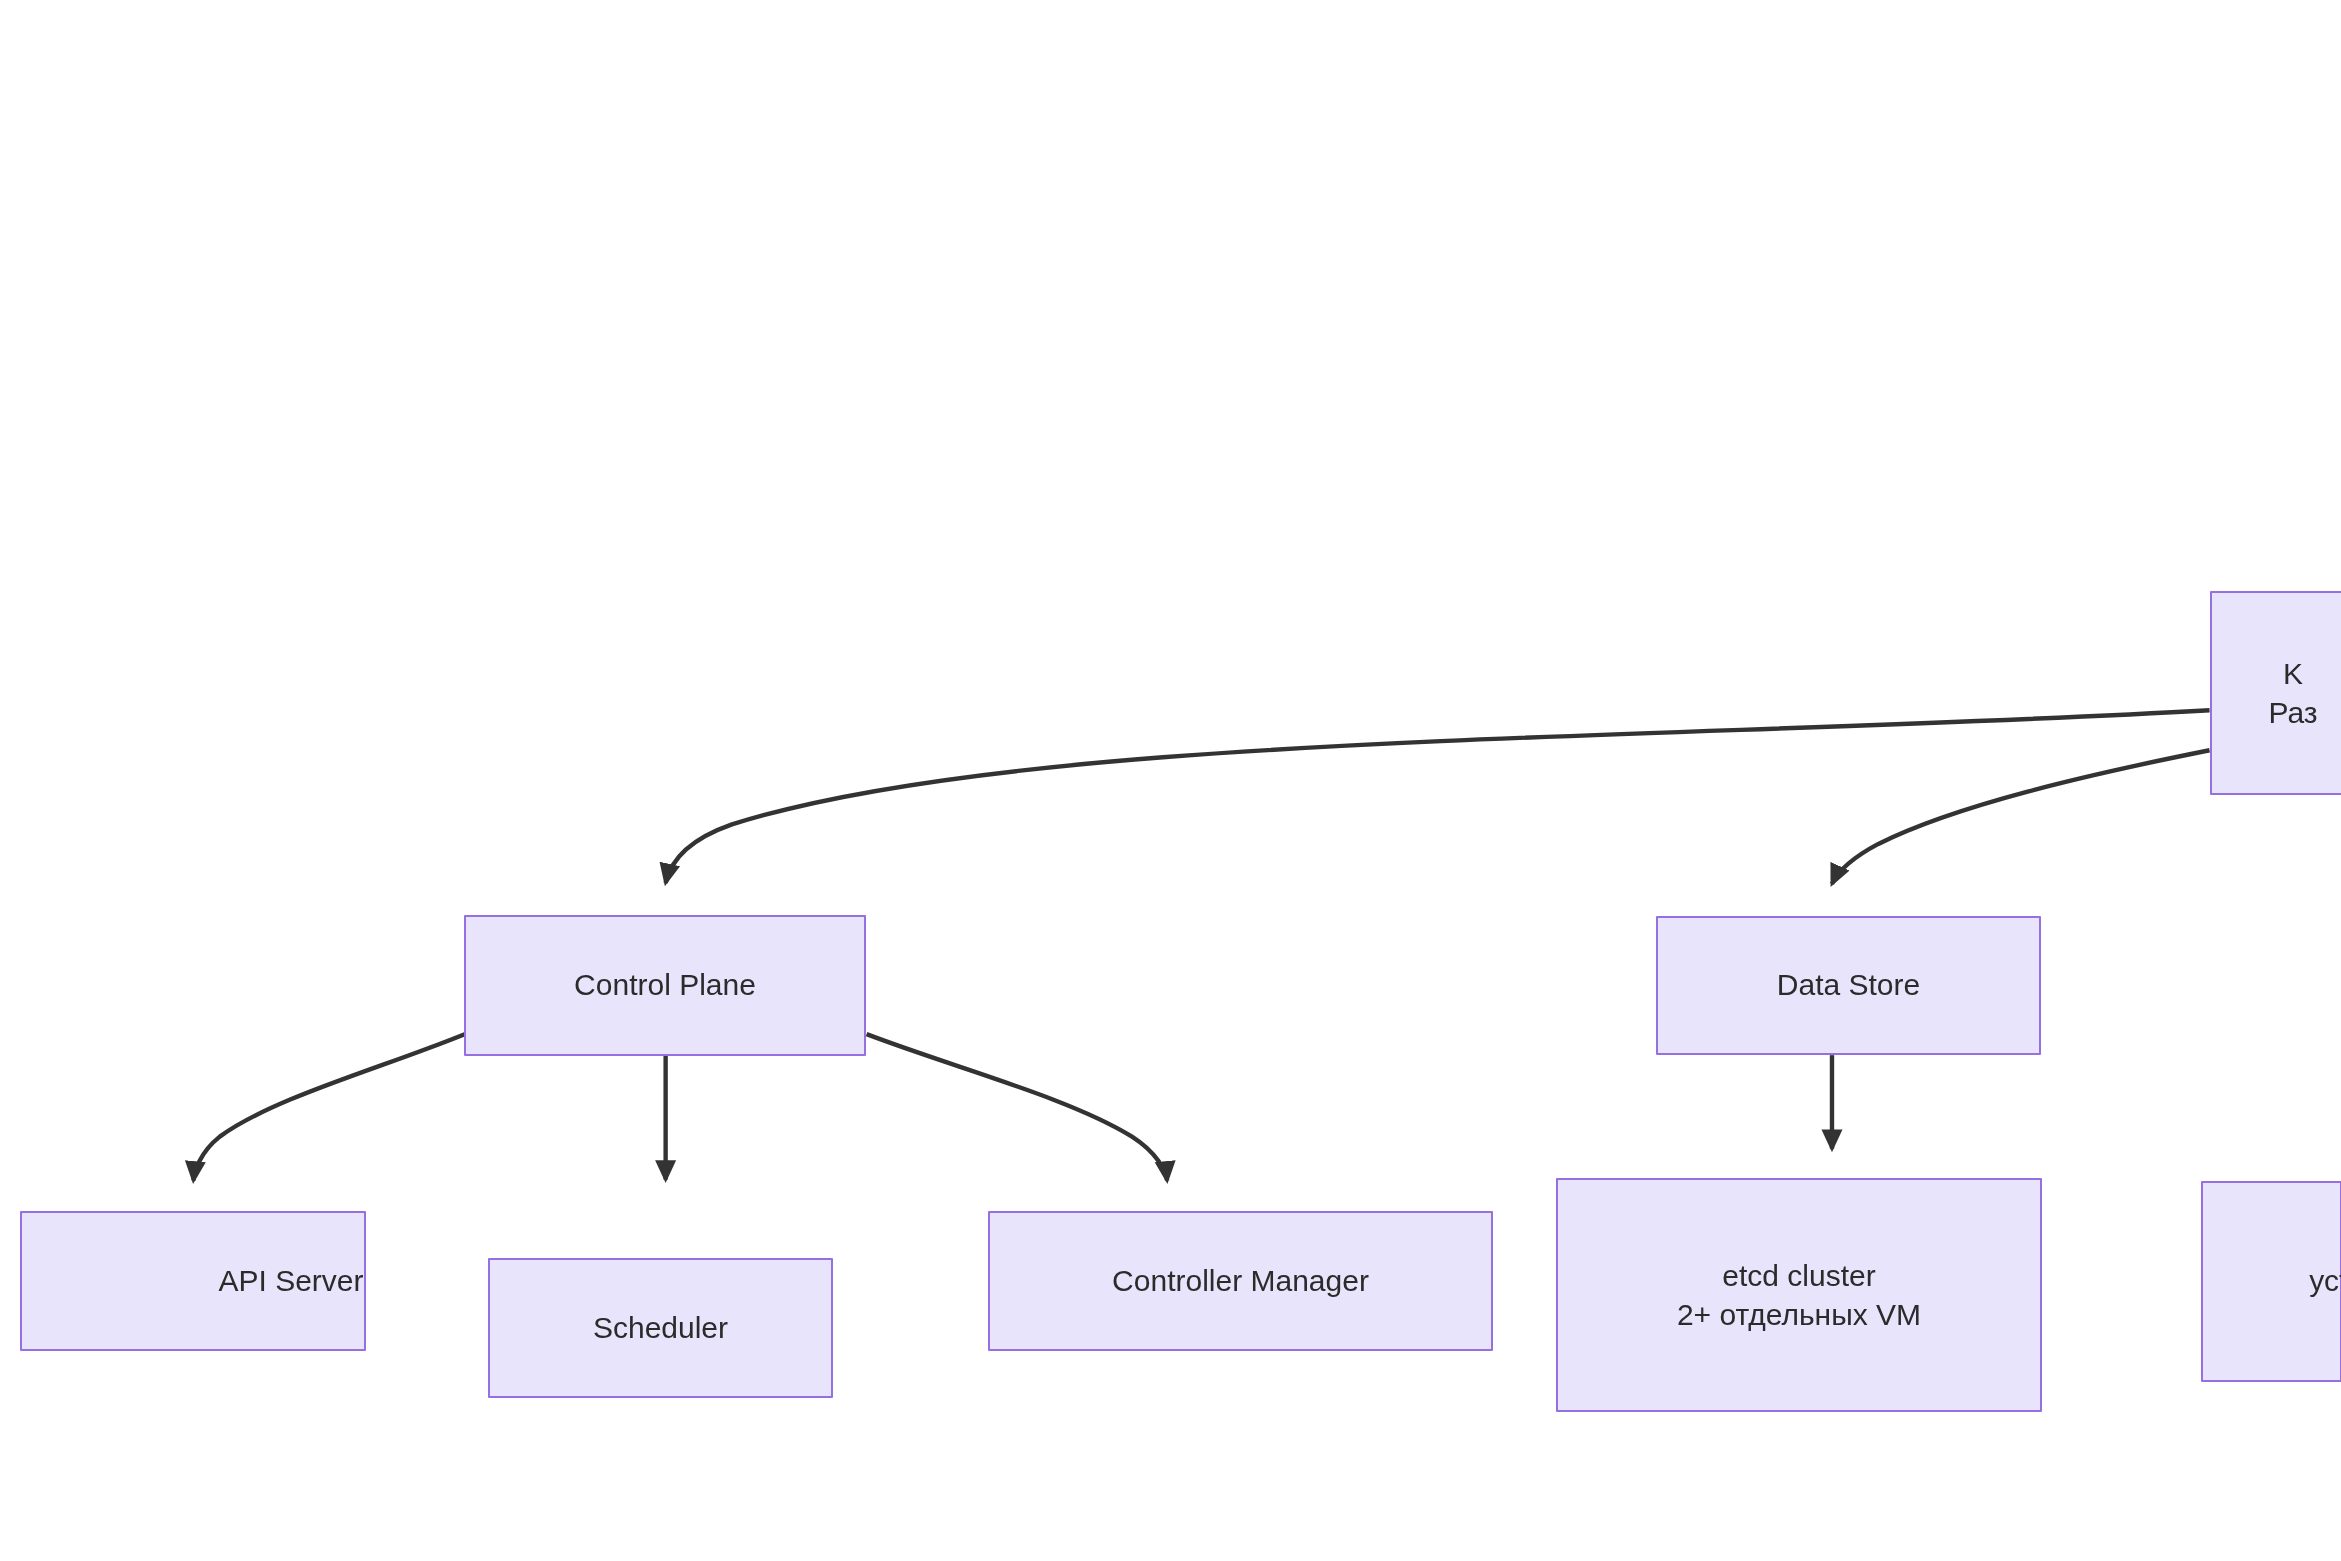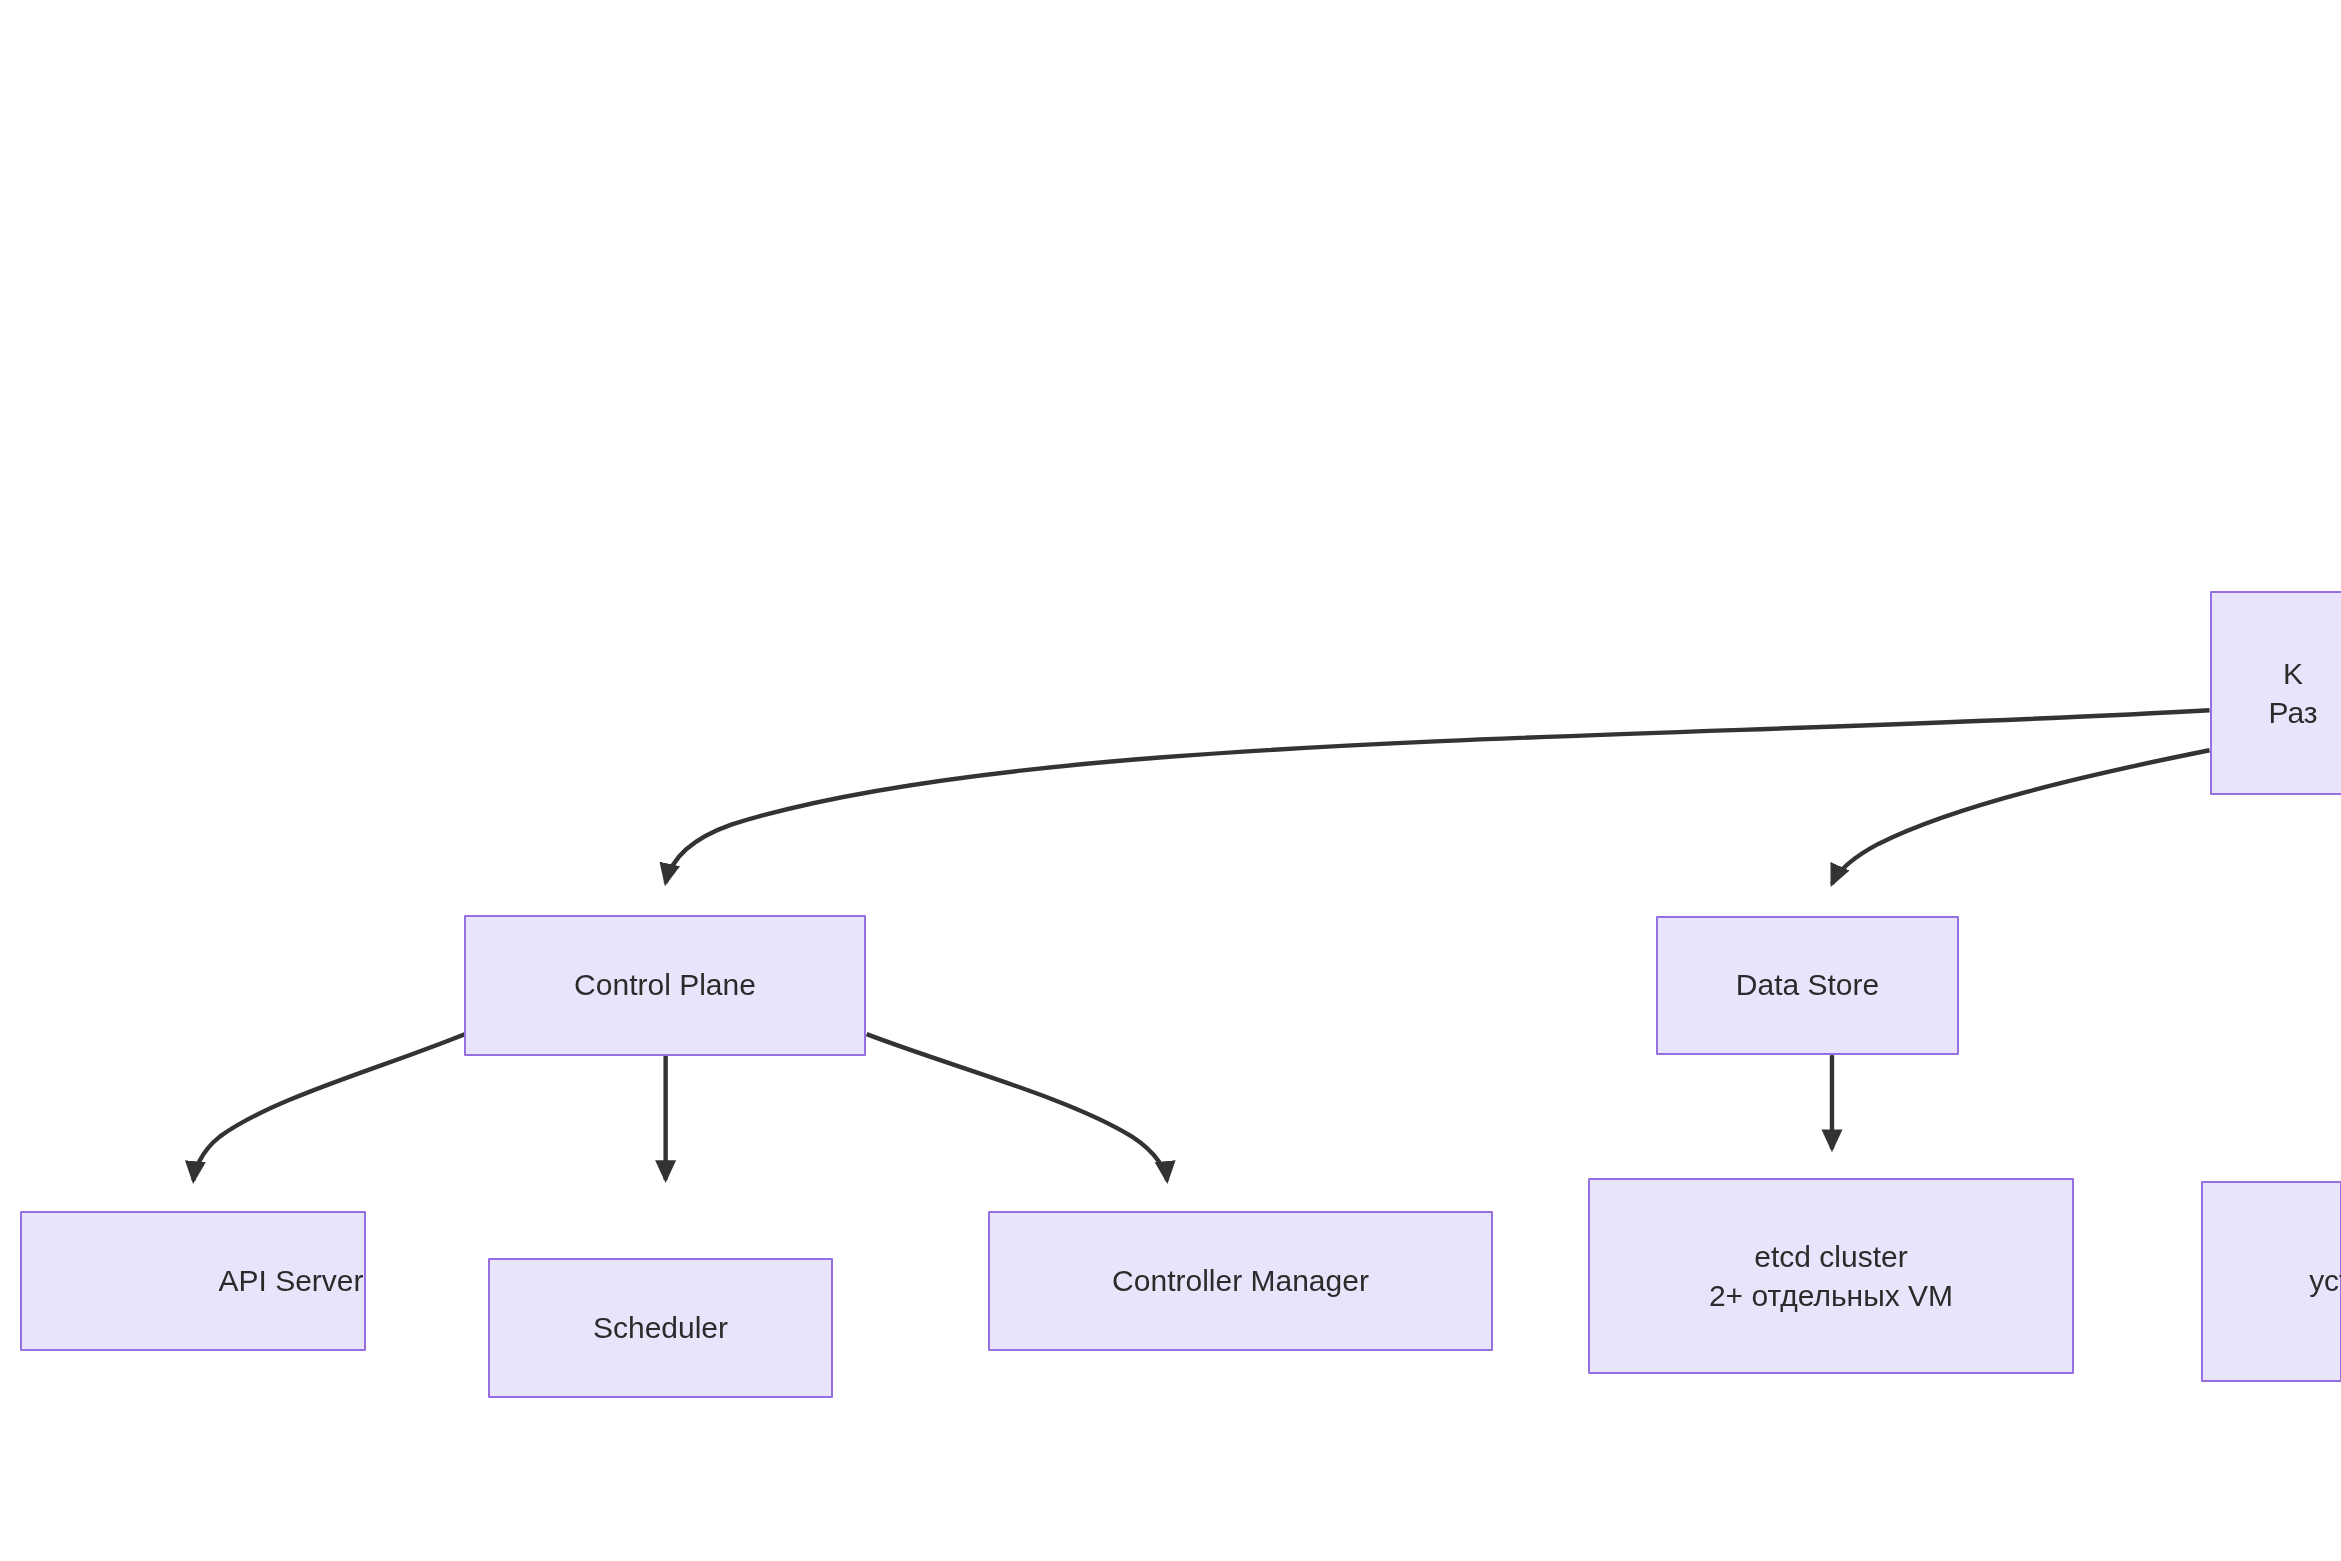--- a/index.html
+++ b/index.html
@@ -79,37 +79,37 @@
 
   <div class="node two-line" style="left:2210px; top:591px; width:166px; height:204px;">
     <span class="line">K</span>
     <span class="line">Раз</span>
   </div>
 
   <div class="node" style="left:464px; top:915px; width:402px; height:141px;justify-content:center;">
     <span class="line">Control Plane</span>
   </div>
 
-  <div class="node" style="left:1656px; top:916px; width:303px; height:139px;">
+  <div class="node" style="left:1656px; top:916px; width:385px; height:139px;">
     <span class="line">Data Store</span>
   </div>
 
   <div class="node" style="left:19.5px; top:1211px; width:346px; height:140px;align-items:flex-end;">
     <span class="line">API Server</span>
   </div>
 
   <div class="node" style="left:488px; top:1258px; width:345px; height:140px;">
     <span class="line">Scheduler</span>
   </div>
 
   <div class="node" style="left:959px; top:1211px; width:505px; height:140px;margin-left:29px;">
     <span class="line">Controller Manager</span>
   </div>
 
-  <div class="node two-line" style="left:1588px; top:1178px; width:486px; height:196px;">
+  <div class="node two-line" style="left:1556px; top:1178px; width:486px; height:234px;">
     <span class="line">etcd cluster</span>
     <span class="line">2+ отдельных VM</span>
   </div>
 
   <div class="node" style="left:2201px; top:1181px; width:141px; height:201px; justify-content:center; align-items:flex-end; padding-right:0;">
     <span class="line" style="transform:translateX(29px);">уста</span>
   </div>
 
 </div>
 

